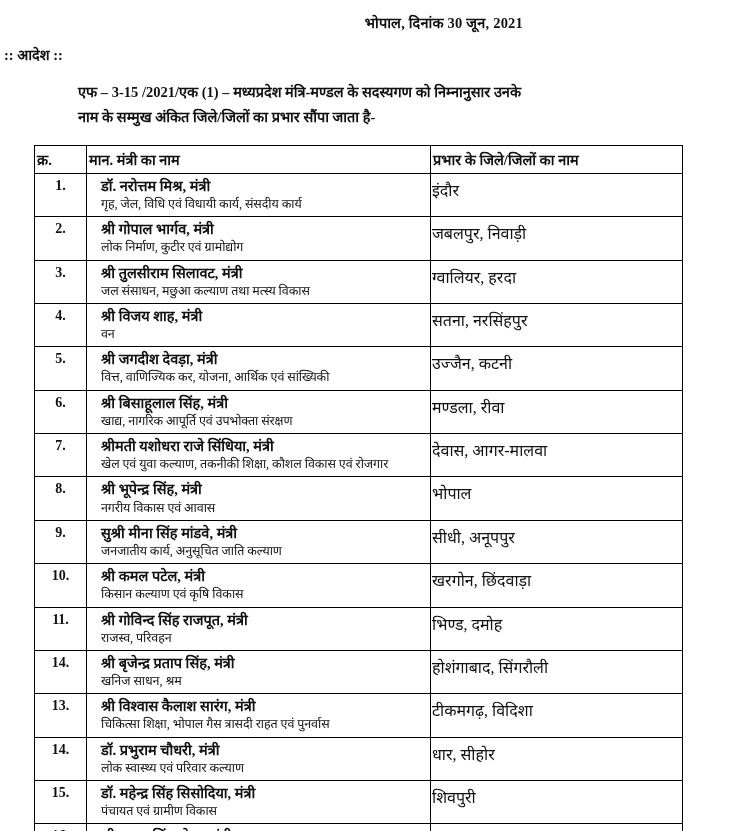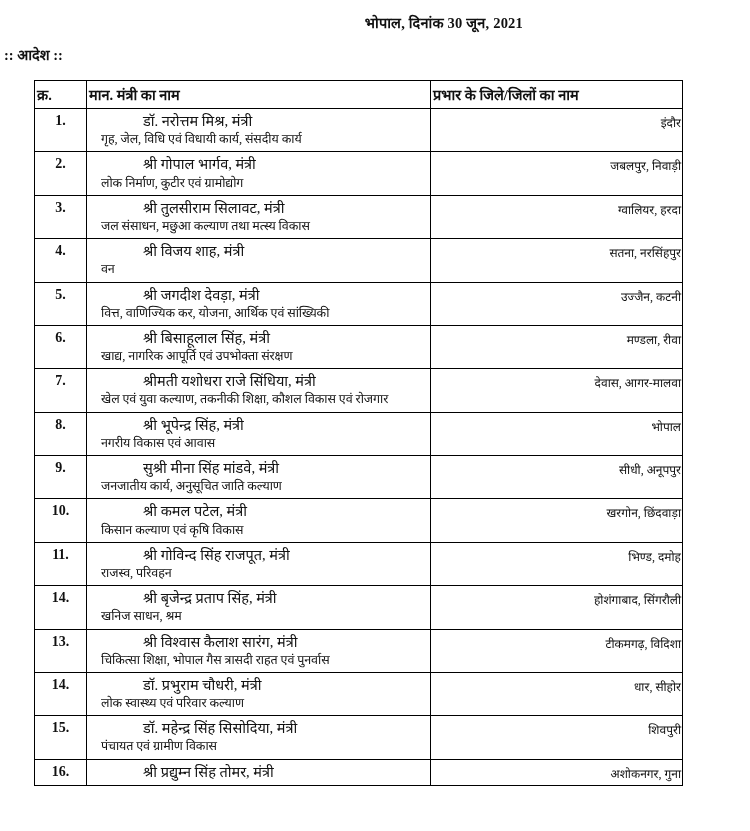--- a/index.html
+++ b/index.html
@@ -66,48 +66,48 @@
   td.sn {
     text-align: center;
     font-size: 14px;
     font-weight: bold;
     padding-top: 4px;
   }
   td.name {
     padding: 3px 6px 4px 14px;
   }
   td.dist {
-    text-align: right;
-    font-size: 12px;
+    text-align: left;
+    font-size: 16px;
     padding-top: 5px;
   }
   .minister {
     font-size: 14.5px;
-    font-weight: normal;
+    font-weight: bold;
     line-height: 1.25;
     display: block;
-    margin-left: 42px;
   }
   .portfolio {
     font-size: 12.5px;
     line-height: 1.3;
     display: block;
     margin-top: 1px;
     letter-spacing: -0.1px;
   }
 </style>
 </head>
 <body>
 
 <div class="page">
 
   <div class="header-date">भोपाल, दिनांक 30 जून, 2021</div>
 
   <div class="order-title">:: आदेश ::</div>
 
+  <div class="intro">एफ – 3-15 /2021/एक (1) – मध्यप्रदेश मंत्रि-मण्डल के सदस्यगण को निम्नानुसार उनके नाम के सम्मुख अंकित जिले/जिलों का प्रभार सौंपा जाता है-</div>
 
   <table class="cabinet">
     <colgroup>
       <col class="col-sn">
       <col class="col-name">
       <col class="col-dist">
     </colgroup>
     <thead>
       <tr>
         <th>क्र.</th>

